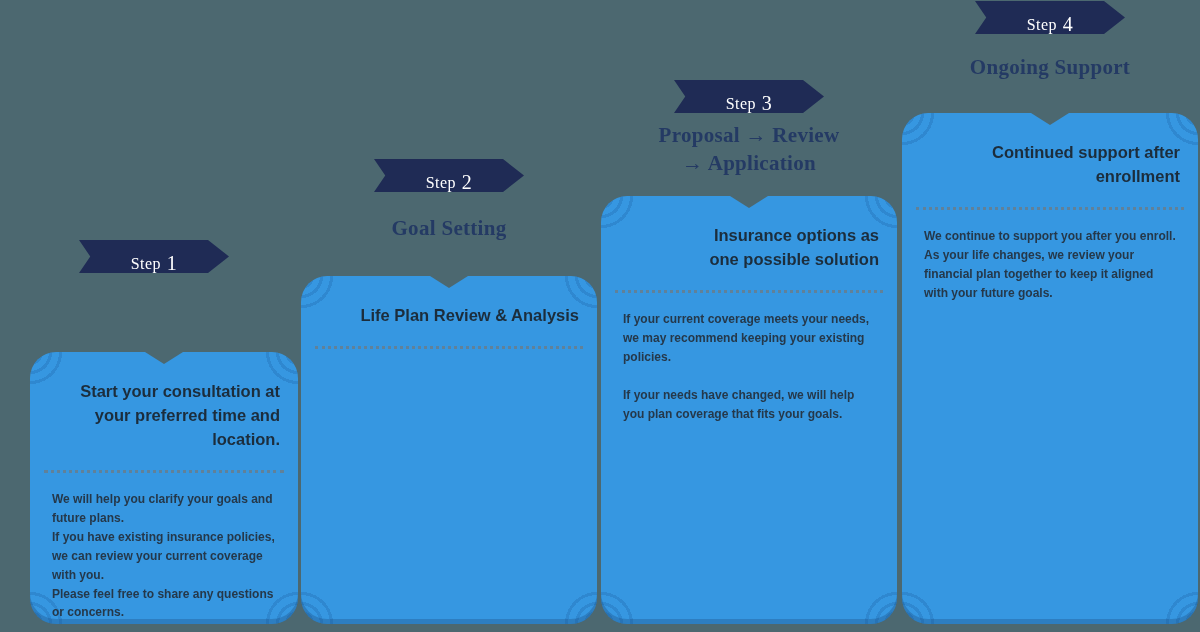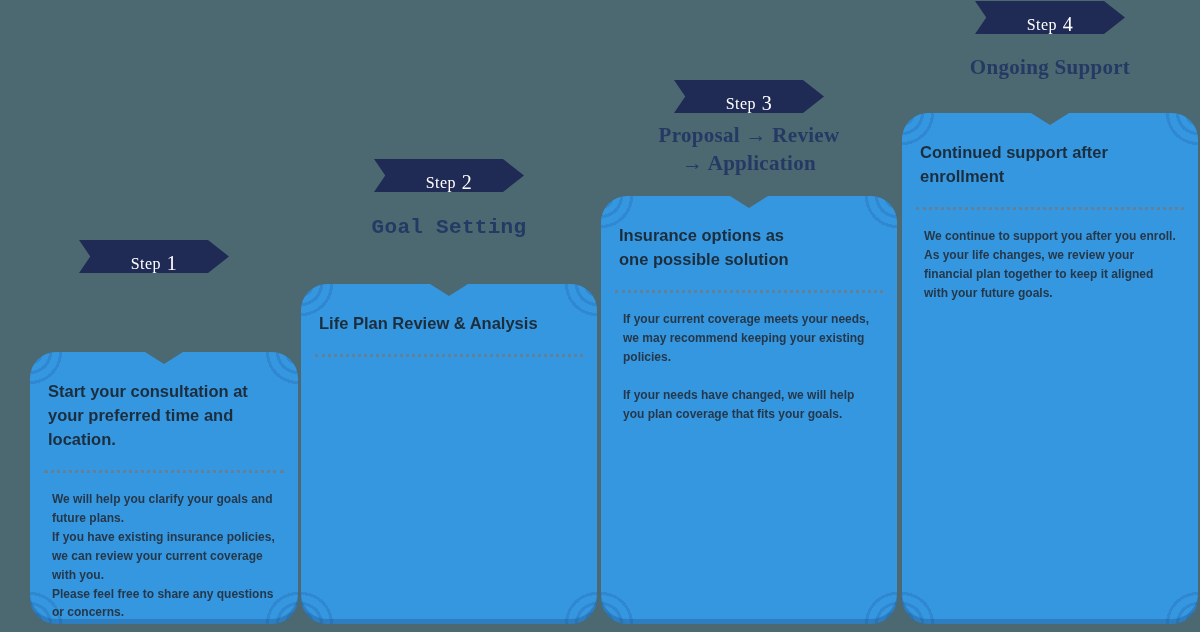--- a/index.html
+++ b/index.html
@@ -37,52 +37,52 @@
   .col-4 .badge{top:1px;}
 
   
   .step-heading{
     position:absolute;left:-10px;right:-10px;text-align:center;
     font-family:"Liberation Serif","DejaVu Serif",serif;font-weight:700;
     font-size:21px;line-height:1.35;color:var(--heading);
     white-space:pre-line;letter-spacing:.3px;
   }
   .col-1 .step-heading{top:297px;}
-  .col-2 .step-heading{top:214px;font-family:Liberation Mono, monospace;}
+  .col-2 .step-heading{top:214px;}
   .col-3 .step-heading{top:121px;}
   .col-4 .step-heading{top:53px;}
 
   
   .card{
     position:absolute;left:0;right:0;bottom:8px;
     background-color:var(--card);border-radius:26px;
     box-shadow:inset 0 -5px 0 rgba(20,60,110,.28);
   }
   .col-1 .card{top:352px;margin-left:20px;}
-  .col-2 .card{top:284px;}
+  .col-2 .card{top:276px;}
   .col-3 .card{top:196px;}
   .col-4 .card{top:113px;}
   
   .card::before{
     content:"";position:absolute;inset:0;border-radius:inherit;z-index:0;
     background-image:
       radial-gradient(circle at 0 0,       transparent 0 10px, rgba(18,78,140,.20) 10px 13px, transparent 13px 19px, rgba(18,78,140,.20) 19px 22px, transparent 22px 29px, rgba(18,78,140,.20) 29px 32px, transparent 32px),
       radial-gradient(circle at 100% 0,    transparent 0 10px, rgba(18,78,140,.20) 10px 13px, transparent 13px 19px, rgba(18,78,140,.20) 19px 22px, transparent 22px 29px, rgba(18,78,140,.20) 29px 32px, transparent 32px),
       radial-gradient(circle at 0 100%,    transparent 0 10px, rgba(18,78,140,.20) 10px 13px, transparent 13px 19px, rgba(18,78,140,.20) 19px 22px, transparent 22px 29px, rgba(18,78,140,.20) 29px 32px, transparent 32px),
       radial-gradient(circle at 100% 100%, transparent 0 10px, rgba(18,78,140,.20) 10px 13px, transparent 13px 19px, rgba(18,78,140,.20) 19px 22px, transparent 22px 29px, rgba(18,78,140,.20) 29px 32px, transparent 32px);
   }
   .card-inner{position:relative;z-index:1;}
   
   .card-notch{
     position:absolute;top:0;left:50%;margin-left:-19px;width:0;height:0;
     border-left:19px solid transparent;border-right:19px solid transparent;
     border-top:12px solid var(--bg);z-index:2;
   }
   .card-title{
-    margin:28px 18px 0;text-align:left;
+    margin:28px 18px 0;text-align:right;
     font-size:16.5px;font-weight:700;line-height:1.45;color:var(--title);
     white-space:pre-line;
   }
   .divider{
     margin:18px 14px 0;height:0;
     border-top:3px dotted var(--dots);opacity:.75;
   }
   .card-body{
     margin:17px 22px 0;
     font-size:12px;font-weight:700;line-height:1.58;color:var(--body);

